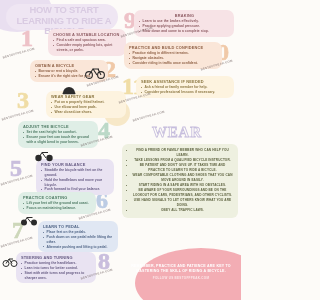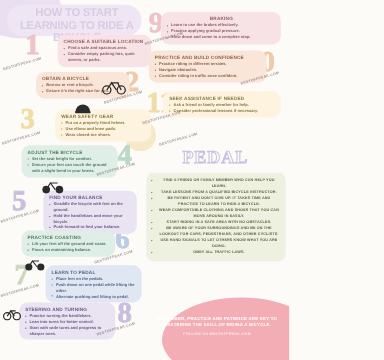--- a/index.html
+++ b/index.html
@@ -298,21 +298,21 @@
     <circle cx="14" cy="7.5" r="3" fill="#2b2b2b"></circle>
     <path d="M4 7.5 L7 2.5 L11 7.5 M7 2.5 L12.5 2.5" fill="none" stroke="#2b2b2b" stroke-width="1"></path>
   </svg>
 
   <svg class="doodle" id="d-bike4" width="16" height="11" viewBox="0 0 16 11">
     <circle cx="4" cy="7.5" r="3" fill="none" stroke="#2b2b2b" stroke-width="1"></circle>
     <circle cx="12" cy="7.5" r="3" fill="none" stroke="#2b2b2b" stroke-width="1"></circle>
     <path d="M4 7.5 L7 3 L10 7.5 M7 3 L11 3" fill="none" stroke="#2b2b2b" stroke-width="1"></path>
   </svg>
 
-  <div class="tips-title">PEDAL</div>
+  <div class="tips-title">WEAR</div>
   <div class="tips-box">
     <ul>
       <li>Find a friend or family member who can help you learn.</li>
       <li>Take lessons from a qualified bicycle instructor.</li>
       <li>Be patient and don't give up. It takes time and practice to learn to ride a bicycle.</li>
       <li>Wear comfortable clothing and shoes that you can move around in easily.</li>
       <li>Start riding in a safe area with no obstacles.</li>
       <li>Be aware of your surroundings and be on the lookout for cars, pedestrians, and other cyclists.</li>
       <li>Use hand signals to let others know what you are doing.</li>
       <li>Obey all traffic laws.</li>

